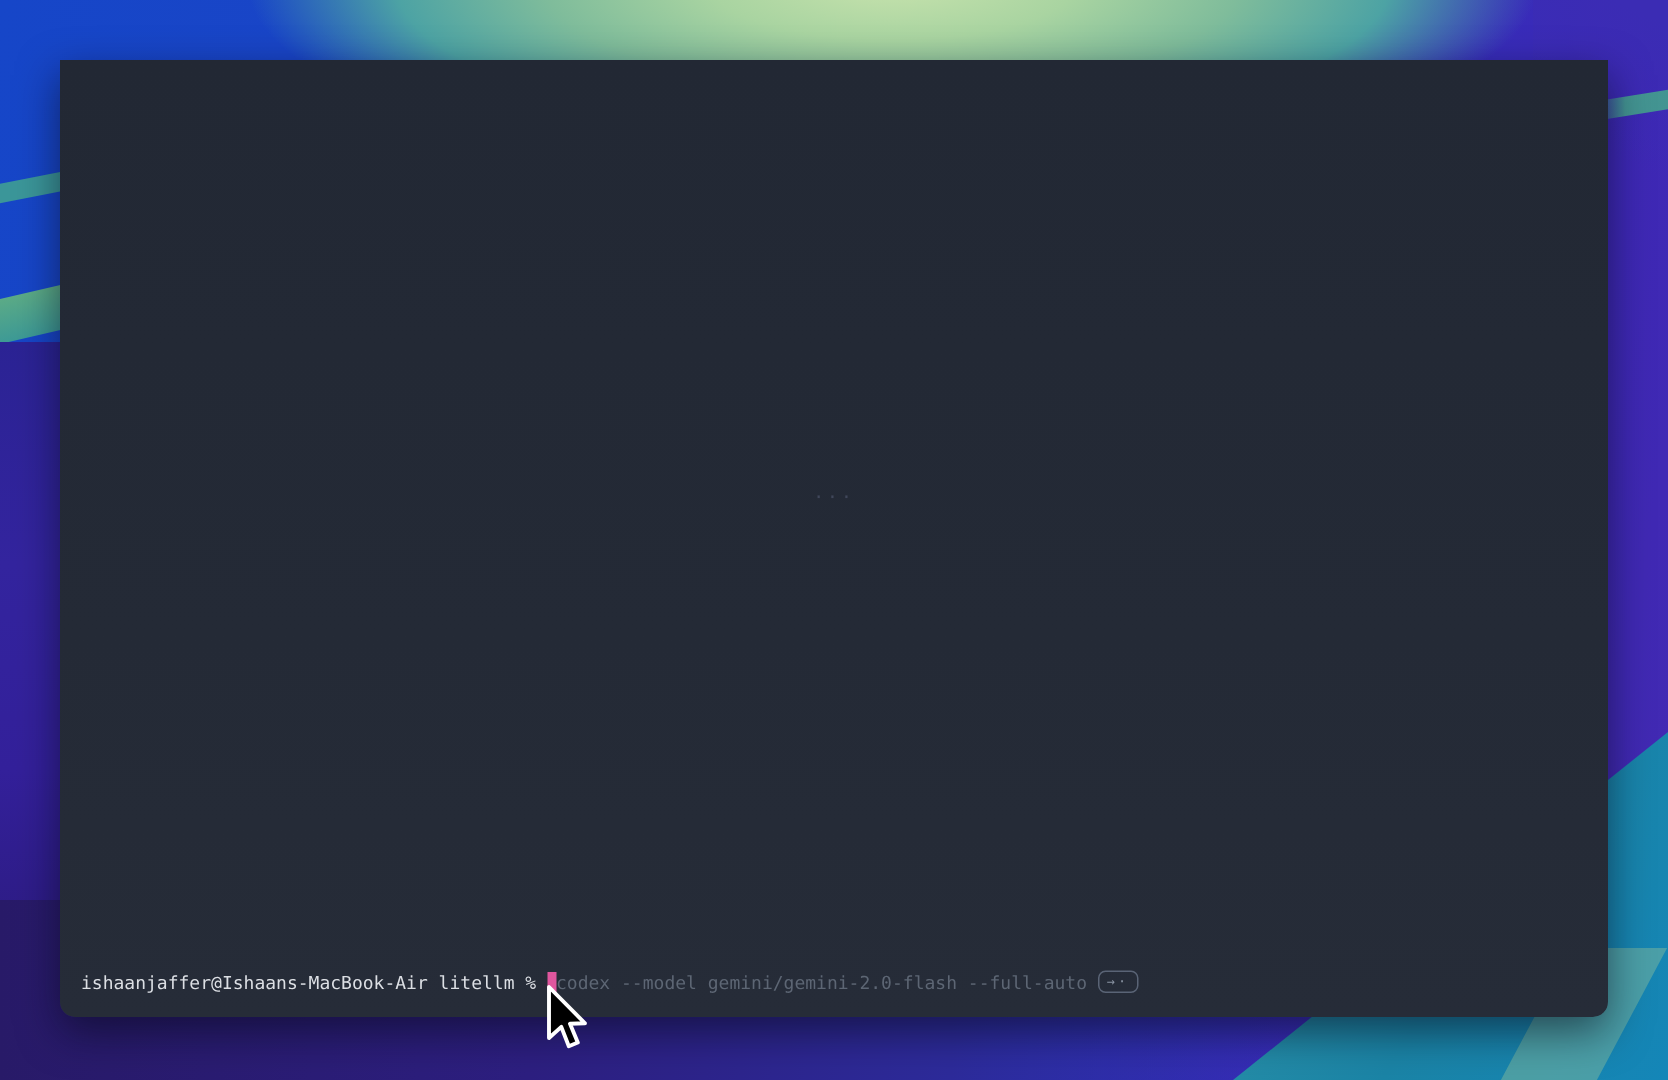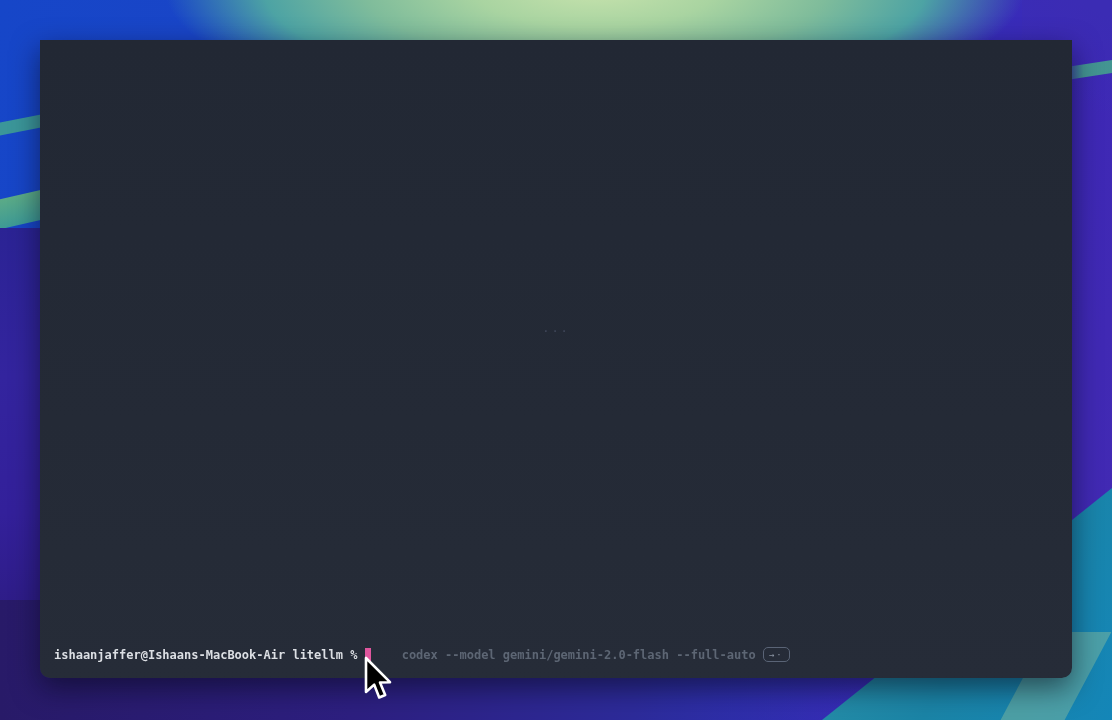--- a/index.html
+++ b/index.html
@@ -57,26 +57,26 @@
   .loading-dots {
     position: absolute; left: 50%; top: 284px; transform: translateX(-50%);
     color: var(--loading-dots, #40475a); font-size: 12px; letter-spacing: 2px;
     user-select: none;
   }
   .prompt-line {
     position: absolute; left: 14px; bottom: 15px; right: 10px;
     font-size: 12px; line-height: 16px; white-space: pre;
     display: flex; align-items: center;
   }
-  .prompt-text { color: var(--prompt-text, #dcdfe4); font-weight: 700; }
+  .prompt-text { color: var(--prompt-text, #dcdfe4); font-weight: 400; }
   .text-cursor {
     display: inline-block; width: 6px; height: 14px;
     background: var(--cursor-pink, #e0569e); flex: 0 0 auto;
   }
-  .suggestion-text { color: var(--suggestion-text, #5d6674); font-weight: 700; margin-left: 31px; }
+  .suggestion-text { color: var(--suggestion-text, #5d6674); font-weight: 400; }
   .hint-box {
     display: inline-flex; align-items: center; justify-content: center;
     height: 15px; padding: 0 5px; margin-top: -1px;
     border: 1px solid var(--hint-border, #5a6476); border-radius: 5px;
     color: var(--hint-text, #8a93a2); font-size: 9px; letter-spacing: 2px;
     flex: 0 0 auto;
   }
 
   
   .mouse-cursor { position: absolute; left: 360px; top: 656px; z-index: 30; }

